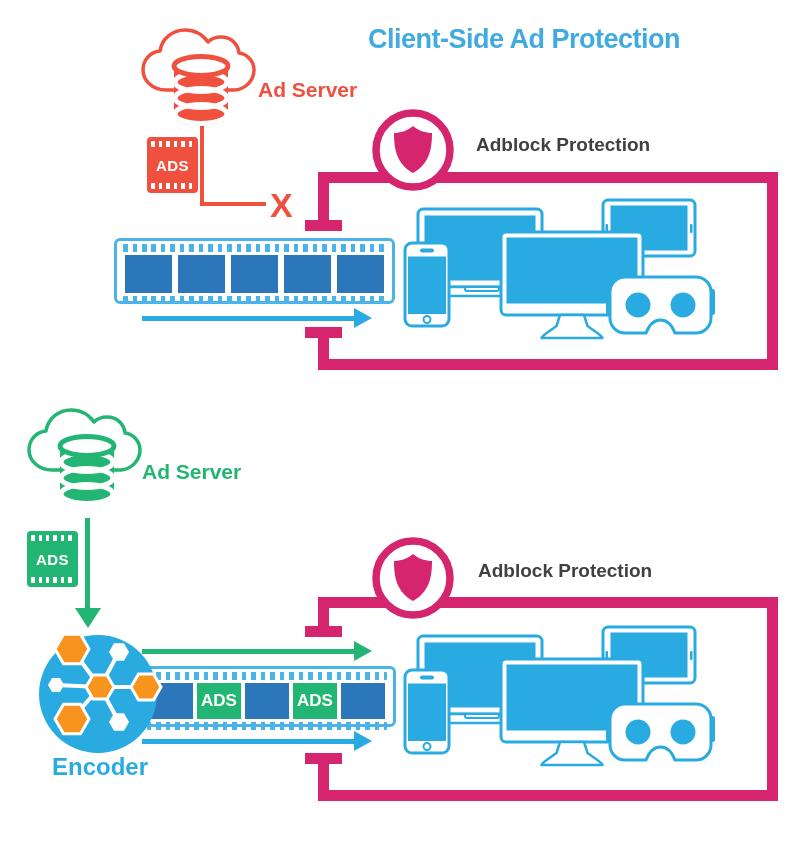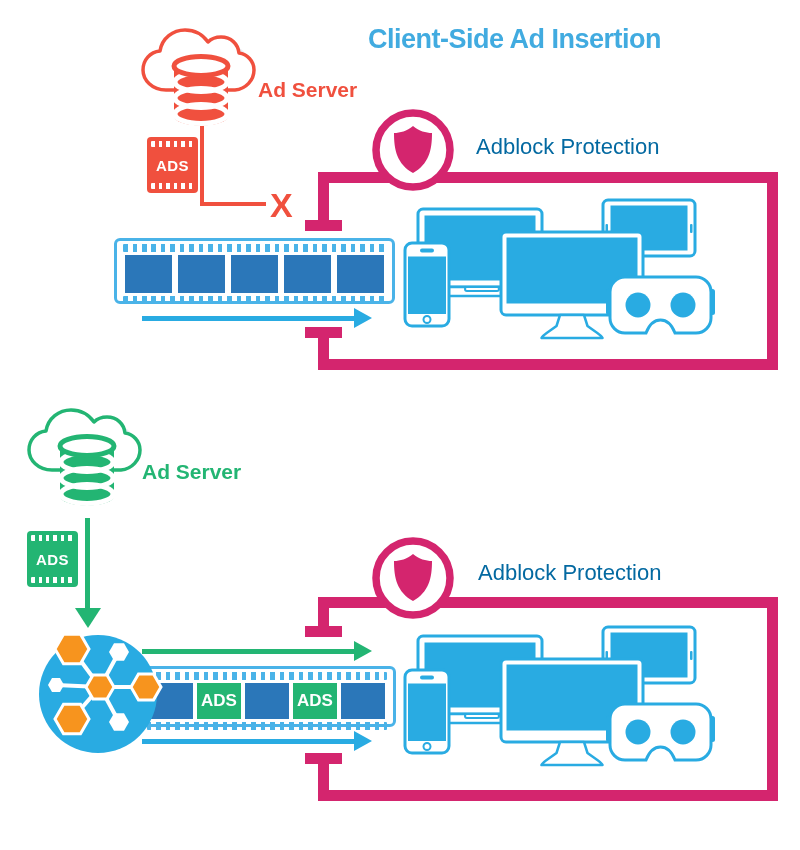--- a/index.html
+++ b/index.html
@@ -2,21 +2,21 @@
 <html><head>
 <meta charset="utf-8">
 <style>
   html,body{margin:0;padding:0;background:#fff;}
   #canvas{position:relative;width:800px;height:850px;background:#fff;overflow:hidden;
           font-family:"Liberation Sans",sans-serif;}
   .abs{position:absolute;}
   .title{font-weight:bold;font-size:27px;color:#41ABE0;letter-spacing:-0.5px;white-space:nowrap;}
   .adserver-label{font-weight:bold;font-size:21px;white-space:nowrap;}
   .red-text{color:#F0503E;} .green-text{color:#23B573;}
-  .adblock-label{font-weight:normal;font-size:22px;color:#0369a1;white-space:nowrap;}
+  .adblock-label{font-weight:bold;font-size:19px;color:#404040;white-space:nowrap;}
   .encoder-label{font-weight:bold;font-size:24px;color:#29ABE2;text-align:center;}
   .x-mark{font-weight:bold;font-size:34px;color:#F0503E;line-height:1;}
   
   .bar{position:absolute;background:#D4256E;}
   
   .ads-badge{position:absolute;width:51px;height:56px;border-radius:4px;display:flex;
              flex-direction:column;padding:4px;box-sizing:border-box;}
   .ads-badge.red{background:#F0503E;} .ads-badge.green{background:#23B573;}
   .badge-perf{height:6px;border-radius:1px;
       background-image:repeating-linear-gradient(90deg,#fff 0 3.5px,transparent 3.5px 7.5px);}
@@ -43,21 +43,21 @@
   .varrow{position:absolute;width:5px;background:#23B573;}
   .varrow-head{position:absolute;width:0;height:0;border-left:13px solid transparent;
       border-right:13px solid transparent;border-top:20px solid #23B573;}
   .red-line{position:absolute;background:#F0503E;}
 </style>
 </head>
 <body>
 
 <div id="canvas">
 
-  <div class="abs title" style="left:368px;top:24px;">Client-Side Ad Insertion</div>
+  <div class="abs title" style="left:368px;top:24px;">Client-Side Ad Protection</div>
 
   <svg class="abs" style="left:138px;top:26px;" width="122" height="104" viewBox="0 0 122 104">
     <ellipse cx="90" cy="34" rx="19" ry="15" fill="#E9EDF5"></ellipse>
     <path d="M28,64 C14,64 5,54 5,44 C5,34 12,26 22,25 C24,12 35,4 47,4 C57,4 65,9 70,16
              C73,13 78,11 83,11 C93,11 100,18 101,27 C109,28 116,35 116,44 C116,54 108,63 97,64 Z" fill="#fff" stroke="#F0503E" stroke-width="3.5" stroke-linejoin="round"></path>
     <path d="M36,40 L36,90 A27,9.5 0 0 0 90,90 L90,40 Z" fill="#F0503E"></path>
     <ellipse cx="63" cy="56" rx="26" ry="9.5" fill="none" stroke="#fff" stroke-width="5"></ellipse>
     <ellipse cx="63" cy="72" rx="26" ry="9.5" fill="none" stroke="#fff" stroke-width="5"></ellipse>
     <ellipse cx="63" cy="88" rx="26" ry="9.5" fill="none" stroke="#fff" stroke-width="5"></ellipse>
     <ellipse cx="63" cy="40" rx="27" ry="9.5" fill="#fff" stroke="#F0503E" stroke-width="5"></ellipse>
@@ -187,20 +187,21 @@
       <line x1="64" y1="57" x2="83" y2="92"></line>
     </g>
     <polygon transform="translate(36,19)" points="8.5,-14.7 17,0 8.5,14.7 -8.5,14.7 -17,0 -8.5,-14.7" fill="#F7941E" stroke="#fff" stroke-width="3"></polygon>
     <polygon transform="translate(83,22)" points="5,-8.7 10,0 5,8.7 -5,8.7 -10,0 -5,-8.7" fill="#fff"></polygon>
     <polygon transform="translate(20,55)" points="4,-6.9 8,0 4,6.9 -4,6.9 -8,0 -4,-6.9" fill="#fff"></polygon>
     <polygon transform="translate(36,89)" points="8.5,-14.7 17,0 8.5,14.7 -8.5,14.7 -17,0 -8.5,-14.7" fill="#F7941E" stroke="#fff" stroke-width="3"></polygon>
     <polygon transform="translate(83,92)" points="5,-8.7 10,0 5,8.7 -5,8.7 -10,0 -5,-8.7" fill="#fff"></polygon>
     <polygon transform="translate(110,57)" points="7.5,-13 15,0 7.5,13 -7.5,13 -15,0 -7.5,-13" fill="#F7941E" stroke="#fff" stroke-width="3"></polygon>
     <polygon transform="translate(64,57)" points="7,-12.1 14,0 7,12.1 -7,12.1 -14,0 -7,-12.1" fill="#F7941E" stroke="#fff" stroke-width="3"></polygon>
   </svg>
+  <div class="abs encoder-label" style="left:36px;top:753px;width:128px;z-index:2;">Encoder</div>
 
   <div>
     <div class="bar" style="left:318px;top:597px;width:460px;height:11px;"></div>
     <div class="bar" style="left:767px;top:597px;width:11px;height:204px;"></div>
     <div class="bar" style="left:318px;top:790px;width:460px;height:11px;"></div>
     <div class="bar" style="left:318px;top:608px;width:11px;height:19px;"></div>
     <div class="bar" style="left:305px;top:626px;width:37px;height:11px;"></div>
     <div class="bar" style="left:318px;top:764px;width:11px;height:26px;"></div>
     <div class="bar" style="left:305px;top:753px;width:37px;height:11px;"></div>
   </div>

